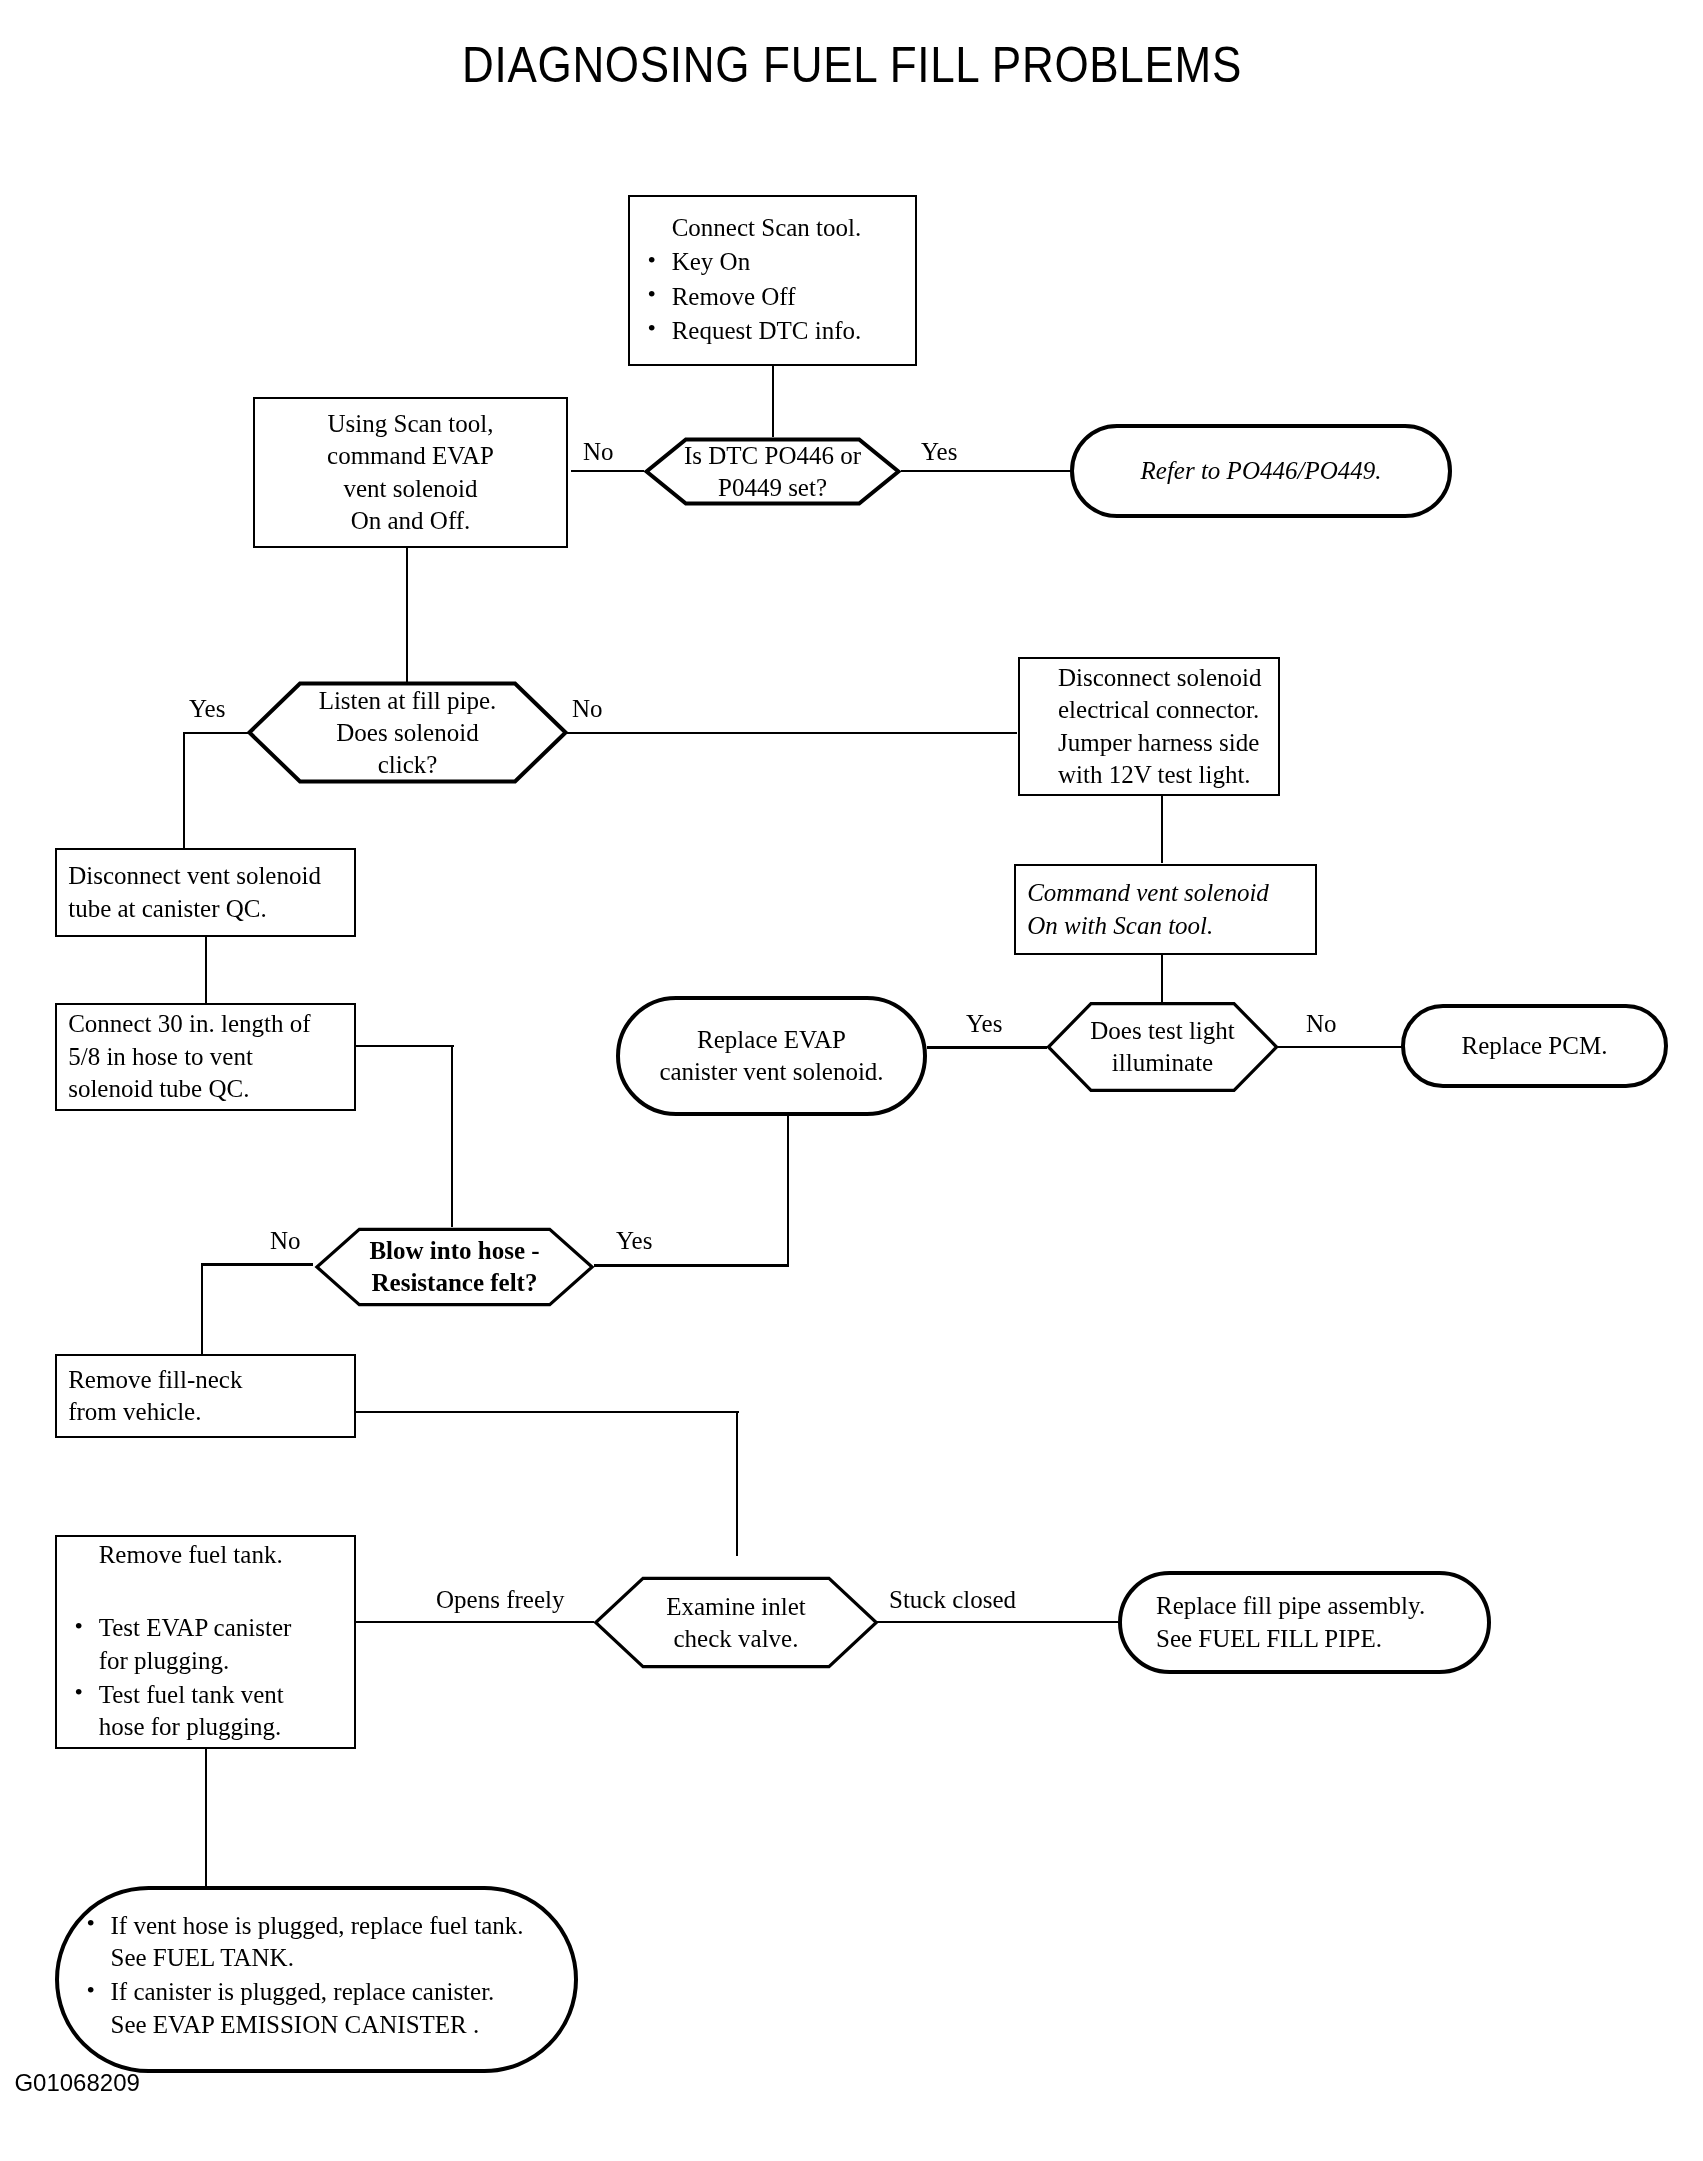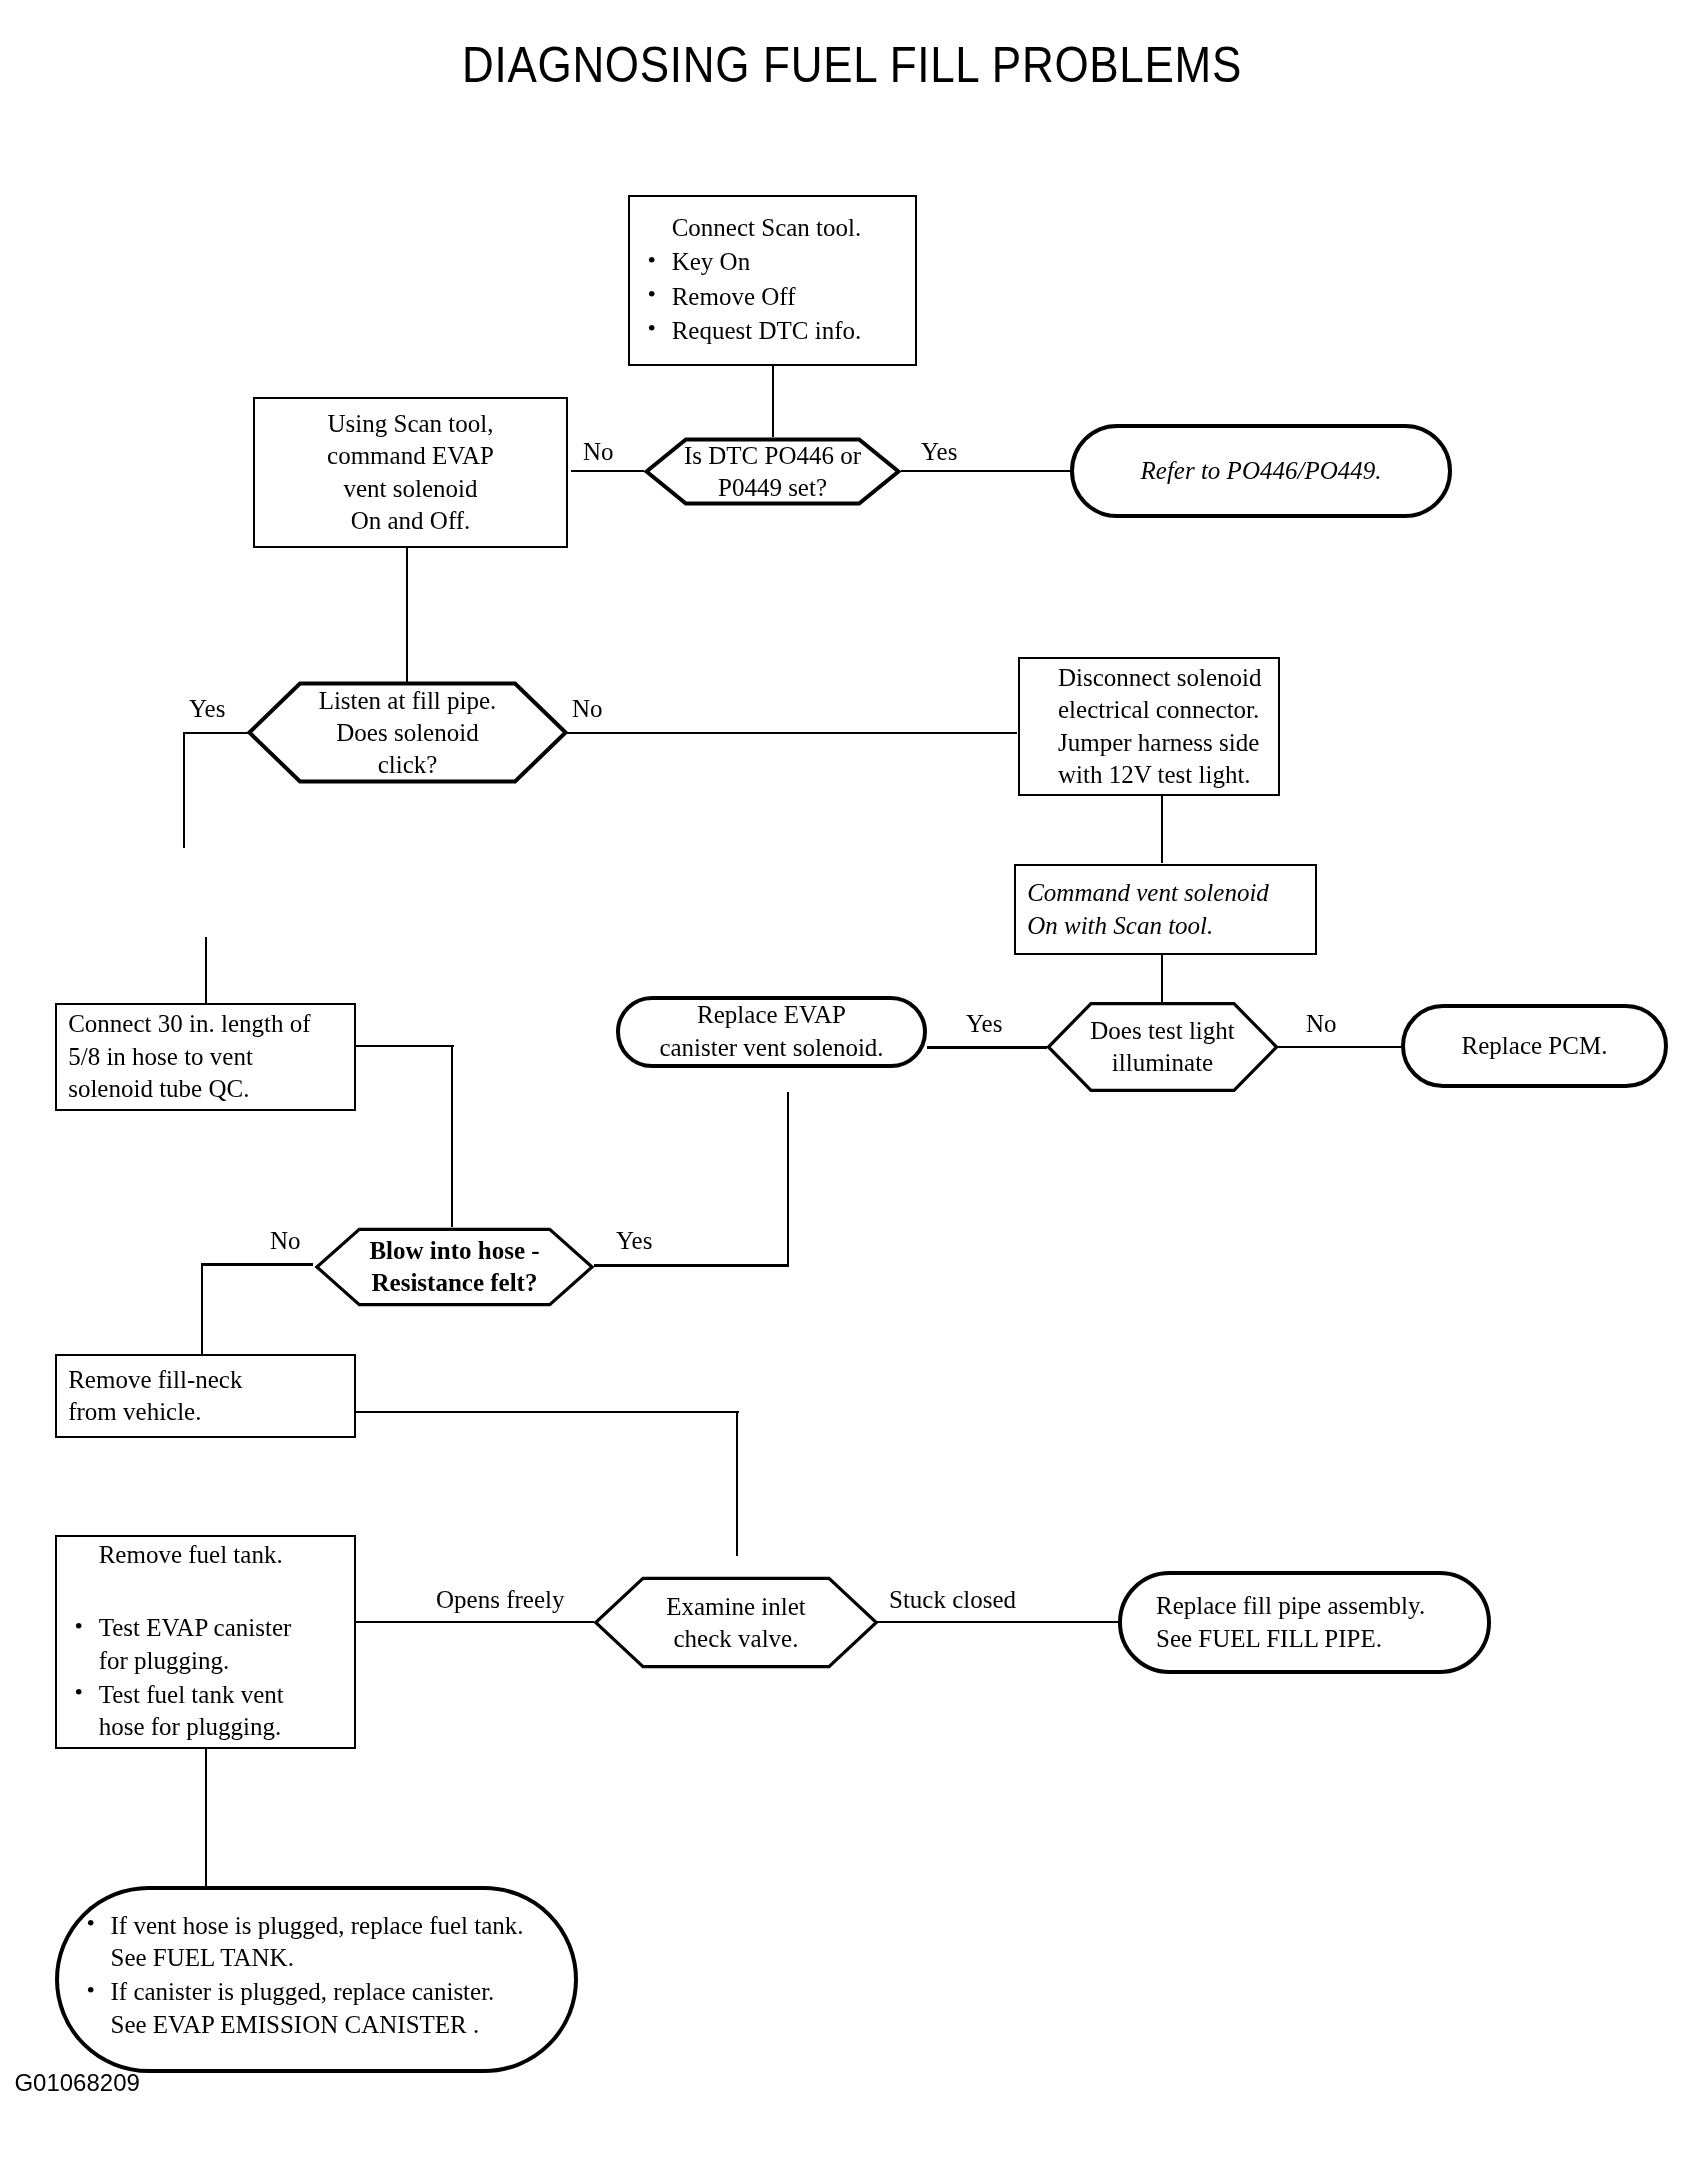--- a/index.html
+++ b/index.html
@@ -225,29 +225,33 @@
   <div class="hex" style="left:1046px;top:1001px;width:233px;height:92px;">
     <svg width="233" height="92" viewBox="0 0 290 114">
       <polygon points="56,3 234,3 287,57 234,111 56,111 3,57" fill="#fff" stroke="#000" stroke-width="4"></polygon>
     </svg>
     <div class="hextxt" style="white-space:pre-line;">Does test light
 illuminate</div>
   </div>
   <div class="lbl" style="left:966px;top:1010px;">Yes</div>
   <div class="lbl" style="left:1306px;top:1010px;">No</div>
 
-  <div class="node stadium ctr" style="left:616px;top:996px;width:311px;height:72px;justify-content:flex-end;">
+  <div class="node stadium ctr" style="left:616px;top:996px;width:311px;height:120px;">
     <div class="txt" style="white-space:pre-line;">Replace EVAP
 canister vent solenoid.</div>
   </div>
 
   <div class="node stadium ctr" style="left:1401px;top:1004px;width:267px;height:84px;">
     <div class="txt">Replace PCM.</div>
   </div>
 
+  <div class="node rect lft" style="left:55px;top:848px;width:301px;height:89px;">
+    <div class="txt" style="white-space:pre-line;">Disconnect vent solenoid
+tube at canister QC.</div>
+  </div>
 
   <div class="node rect lft" style="left:55px;top:1003px;width:301px;height:108px;">
     <div class="txt" style="white-space:pre-line;">Connect 30 in. length of
 5/8 in hose to vent
 solenoid tube QC.</div>
   </div>
 
   <div class="hex" style="left:314px;top:1227px;width:281px;height:80px;">
     <svg width="281" height="80" viewBox="0 0 350 100">
       <polygon points="56,3 294,3 347,50 294,97 56,97 3,50" fill="#fff" stroke="#000" stroke-width="4"></polygon>

